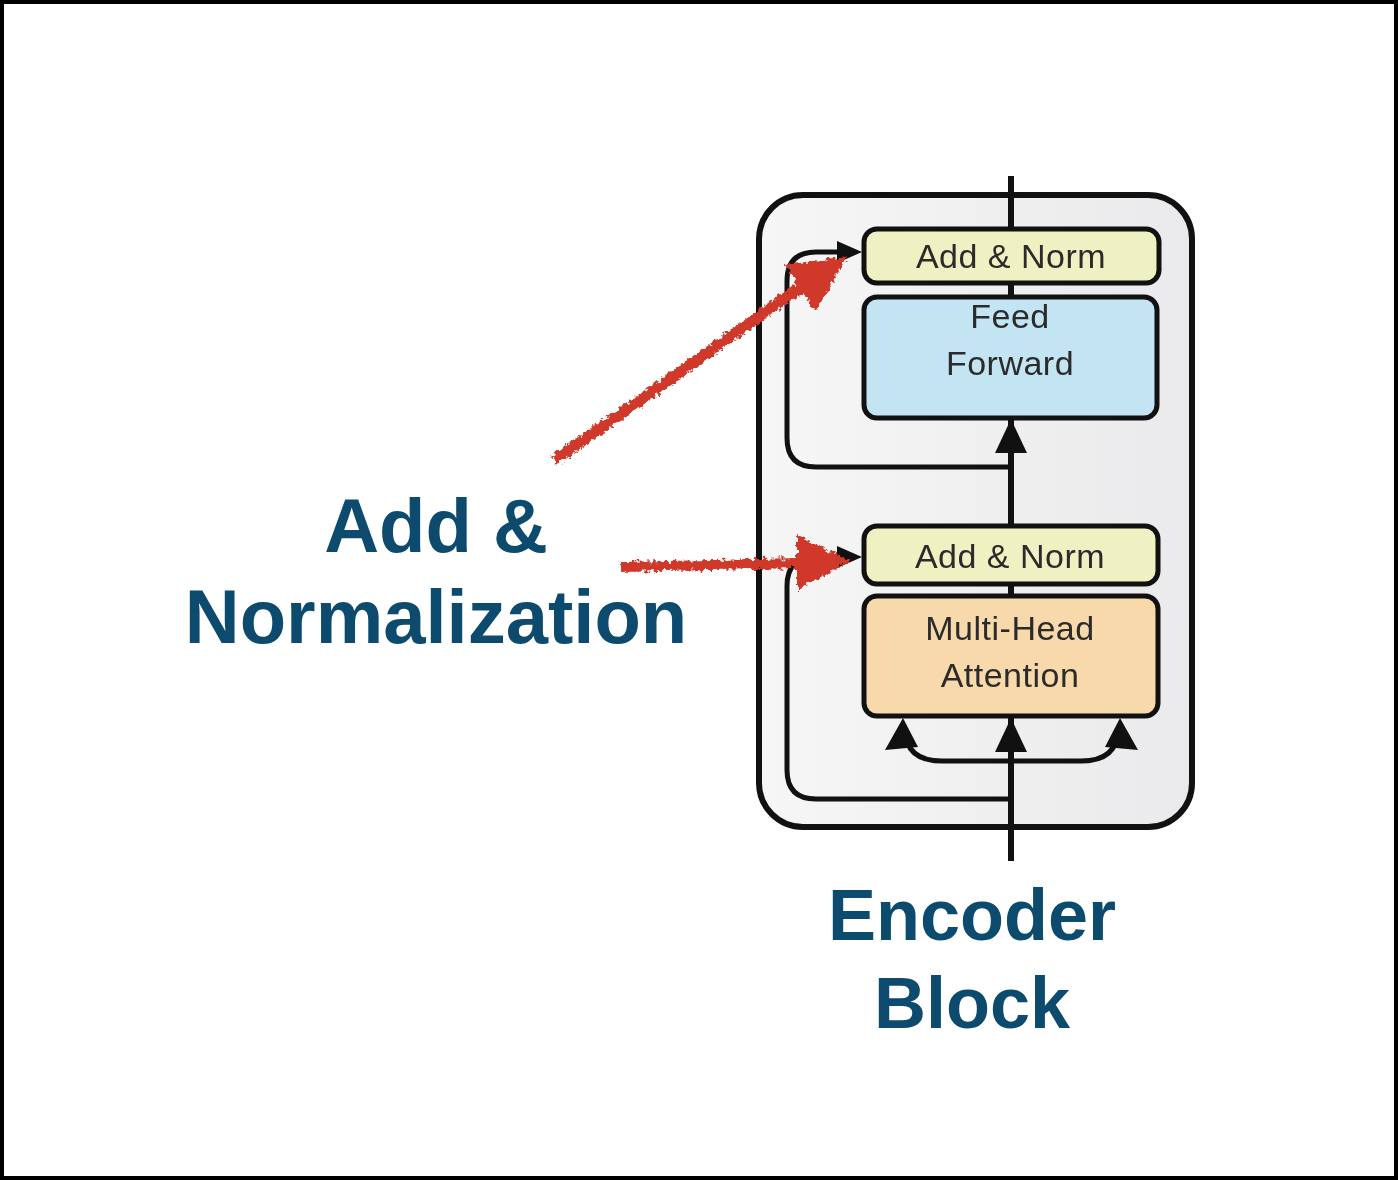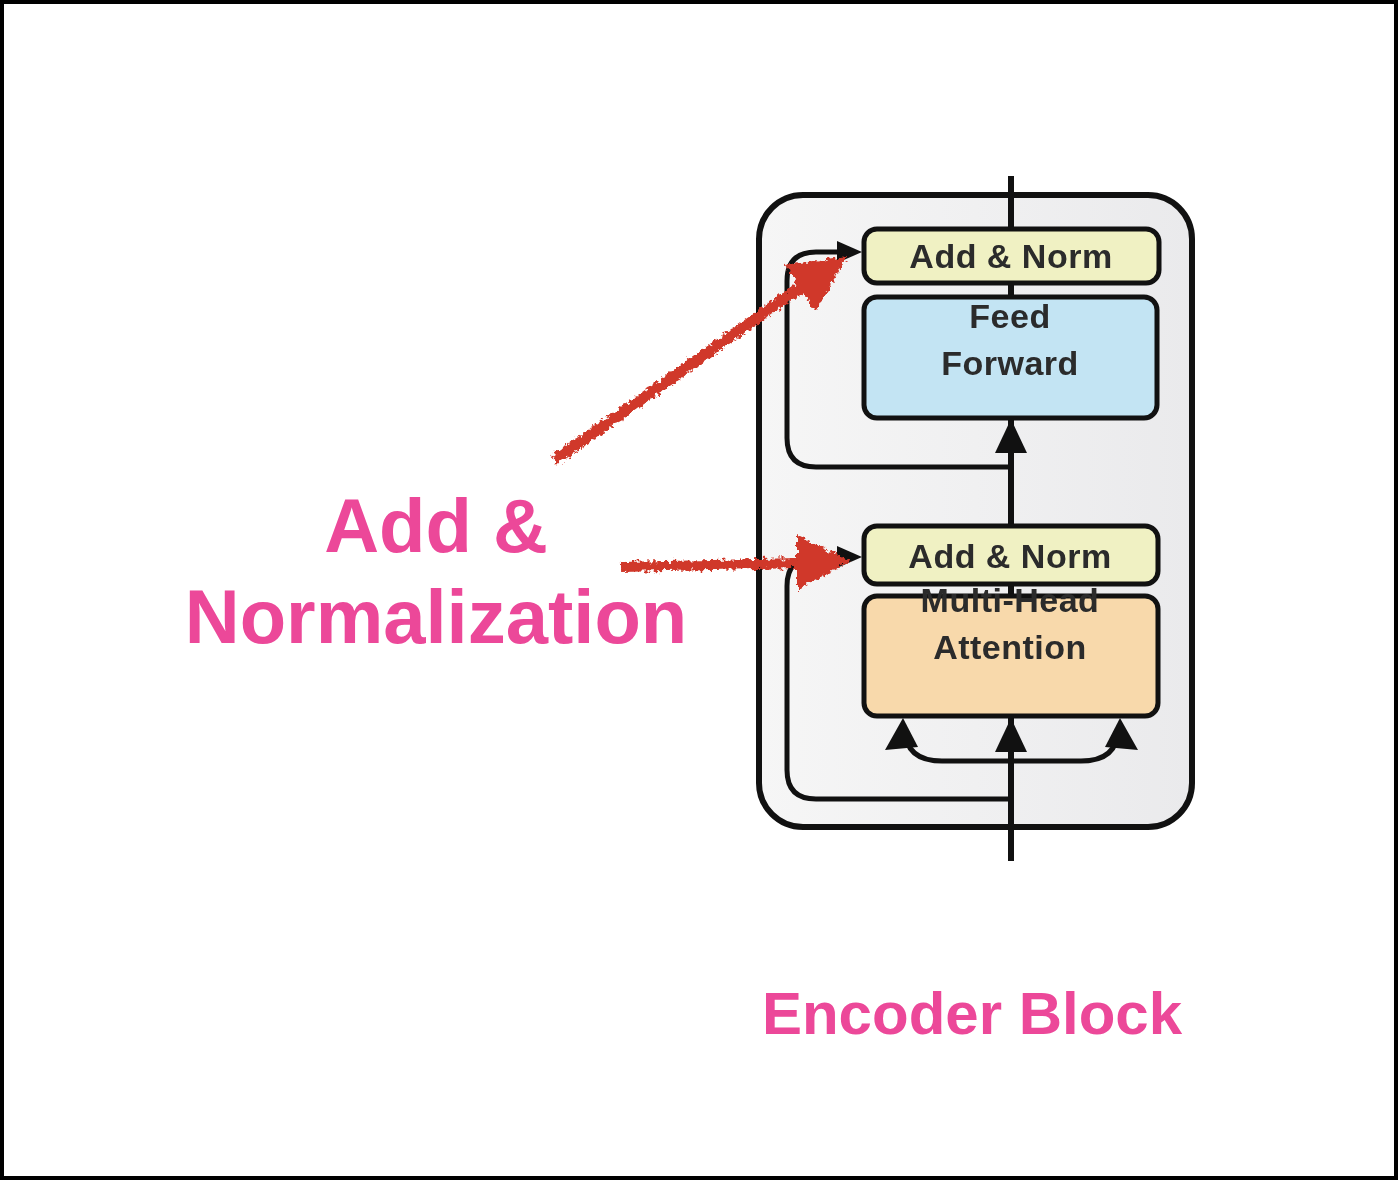--- a/index.html
+++ b/index.html
@@ -17,39 +17,39 @@
   .lbl {
     position: absolute;
     transform: translate(-50%, -50%);
     text-align: center;
     white-space: normal;
     pointer-events: none;
   }
   .box-lbl {
     font-size: 34px;
     line-height: 1.38;
-    font-weight: 700;
+    font-weight: 400;
     color: #2b2b2b;
     letter-spacing: 0.5px;
   }
   .lbl-an1 { left: 1007px; top: 252px; width: 280px; }
   .lbl-ff  { left: 1006px; top: 336px; width: 175px; }
   .lbl-an2 { left: 1006px; top: 552px; width: 280px; }
-  .lbl-mha { left: 1006px; top: 620px; width: 225px; }
+  .lbl-mha { left: 1006px; top: 648px; width: 225px; }
   .annot-lbl {
     font-weight: 700;
-    color: #ec4899;
+    color: #0c4a6e;
   }
   .lbl-side {
     left: 432px; top: 567px; width: 580px;
     font-size: 76px; line-height: 1.2;
   }
   .lbl-encoder {
-    left: 968px; top: 1010px; width: 470px;
-    font-size: 60px; line-height: 1.22;
+    left: 968px; top: 956px; width: 470px;
+    font-size: 72px; line-height: 1.22;
   }
 </style>
 </head>
 <body>
 
 <div class="canvas">
 
   <svg class="diagram-svg" width="1398" height="1180" viewBox="0 0 1398 1180">
     <defs>
       <linearGradient id="containerGrad" x1="0" y1="0" x2="1" y2="0">

